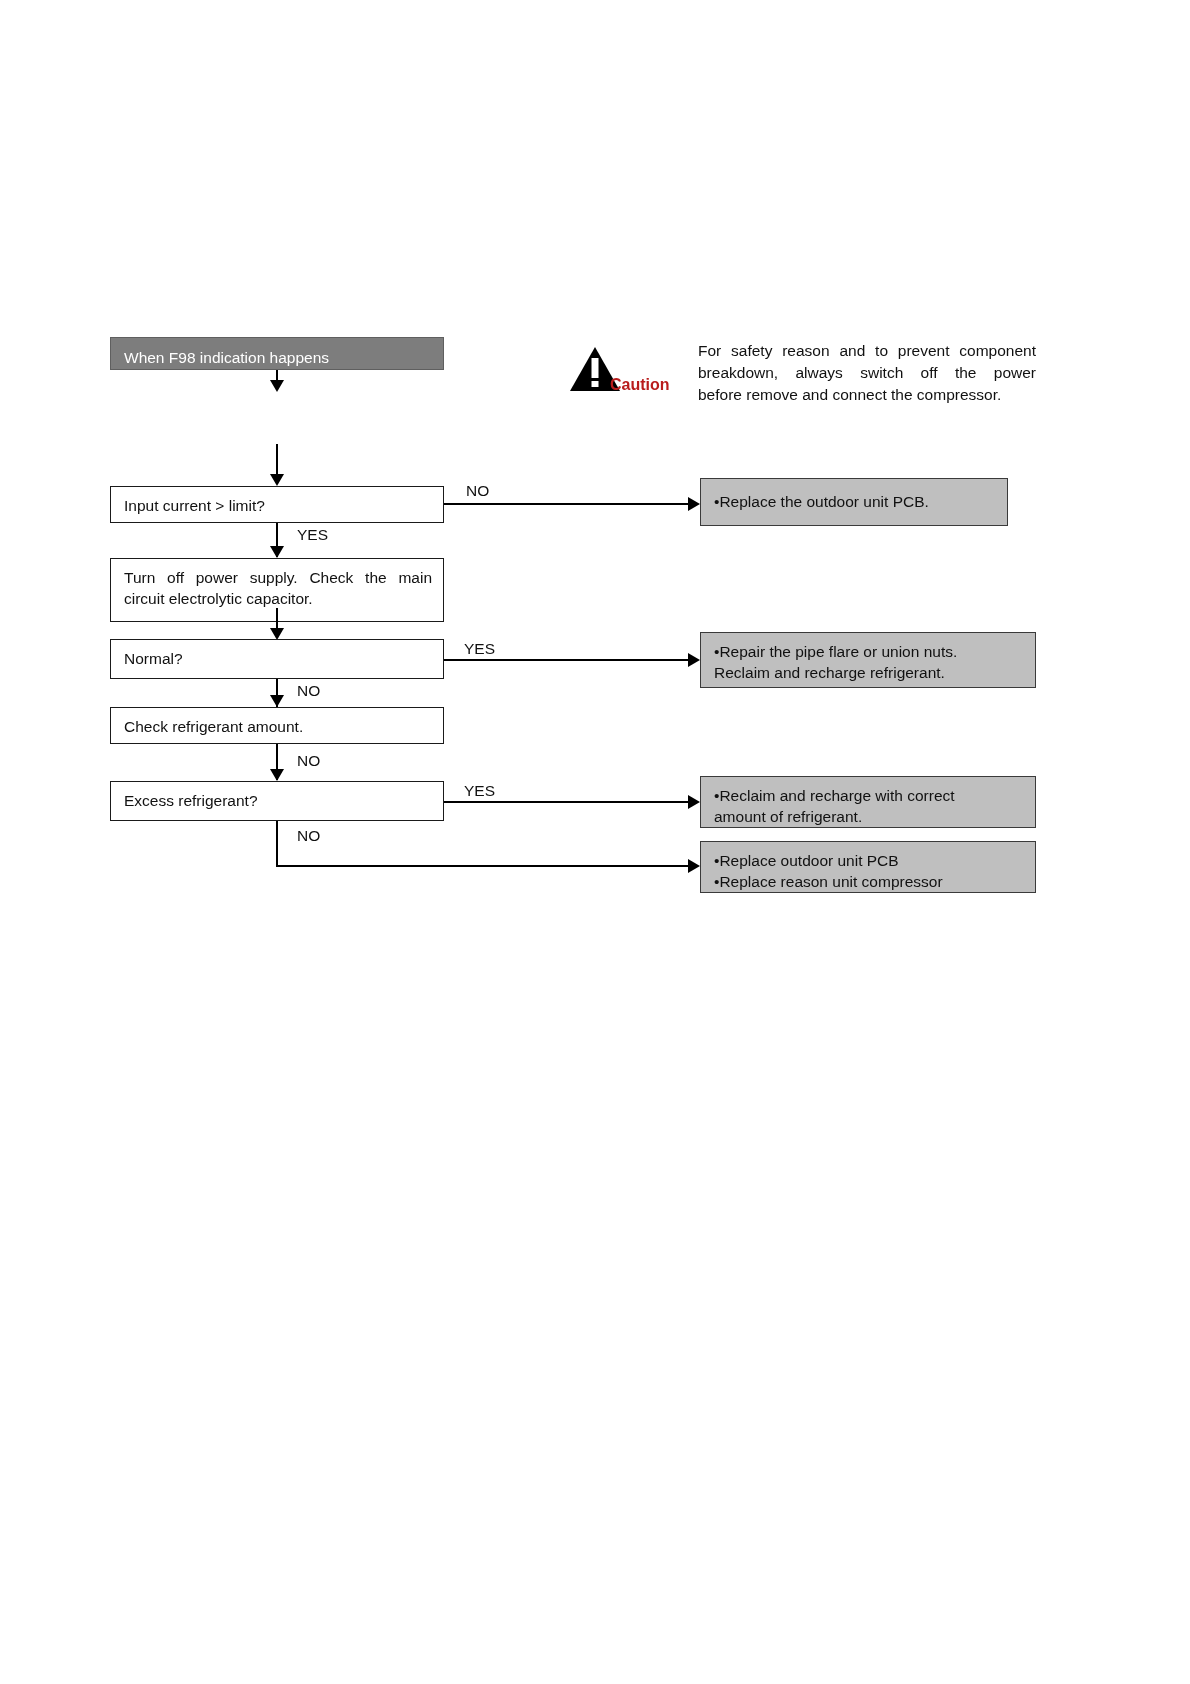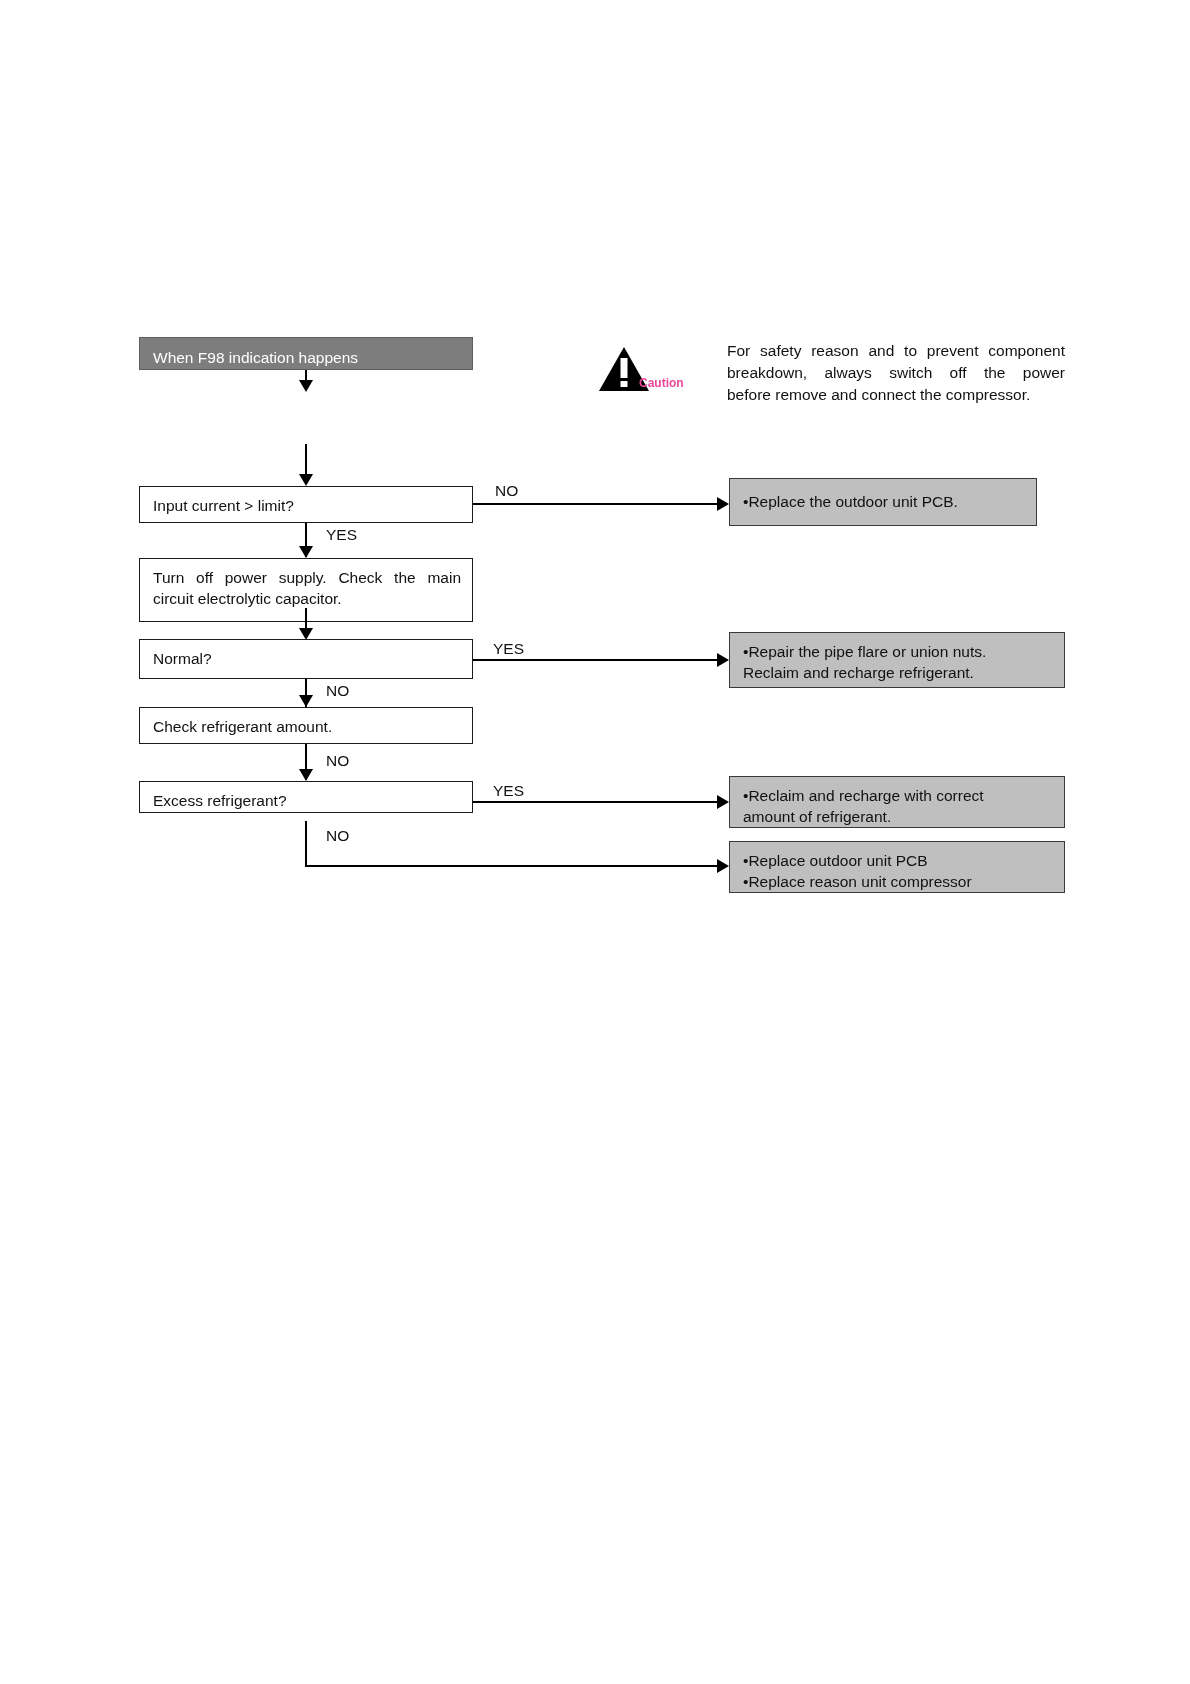--- a/index.html
+++ b/index.html
@@ -11,21 +11,20 @@
     width: 1190px;
     height: 1684px;
     position: relative;
     font-family: "Liberation Sans", sans-serif;
     color: #000000;
     overflow: hidden;
   }
   .page {
     position: absolute;
     inset: 0;
-    margin-left: 29px;
   }
   
   .node {
     position: absolute;
     box-sizing: border-box;
     border: 1.5px solid #1a1a1a;
     background: #ffffff;
     font-size: 15.5px;
     line-height: 1.38;
     padding: 8px 11px 8px 13px;
@@ -109,23 +108,23 @@
     position: absolute;
     left: 7px;
     top: 6px;
     width: 56px;
     height: 50px;
   }
   .caution-word {
     position: absolute;
     left: 50px;
     top: 38px;
-    font-size: 12px;
+    font-size: 16px;
     font-weight: bold;
-    color: #ec4899;
+    color: #b91c1c;
   }
   .caution-text {
     position: absolute;
     left: 138px;
     top: 2px;
     width: 338px;
     font-size: 15.5px;
     line-height: 1.42;
     color: #111111;
   }
@@ -198,21 +197,21 @@
   </div>
 
   <div class="node" style="left:110px; top:707px; width:334px; height:37px;">
     <span class="line">Check refrigerant amount.</span>
   </div>
 
   <div class="vline" style="left:276px; top:744px; height:36px;"></div>
   <div class="arrow-down" style="left:270px; top:769px;"></div>
   <div class="edge-label" style="left:297px; top:752px;">NO</div>
 
-  <div class="node" style="left:110px; top:781px; width:334px; height:32px;">
+  <div class="node" style="left:110px; top:781px; width:334px; height:40px;">
     <span class="line">Excess refrigerant?</span>
   </div>
 
   <div class="hline" style="left:444px; top:801px; width:245px;"></div>
   <div class="arrow-right" style="left:688px; top:795px;"></div>
   <div class="edge-label" style="left:464px; top:782px;">YES</div>
 
   <div class="vline" style="left:276px; top:821px; height:46px;"></div>
   <div class="hline" style="left:276px; top:865px; width:413px;"></div>
   <div class="arrow-right" style="left:688px; top:859px;"></div>

